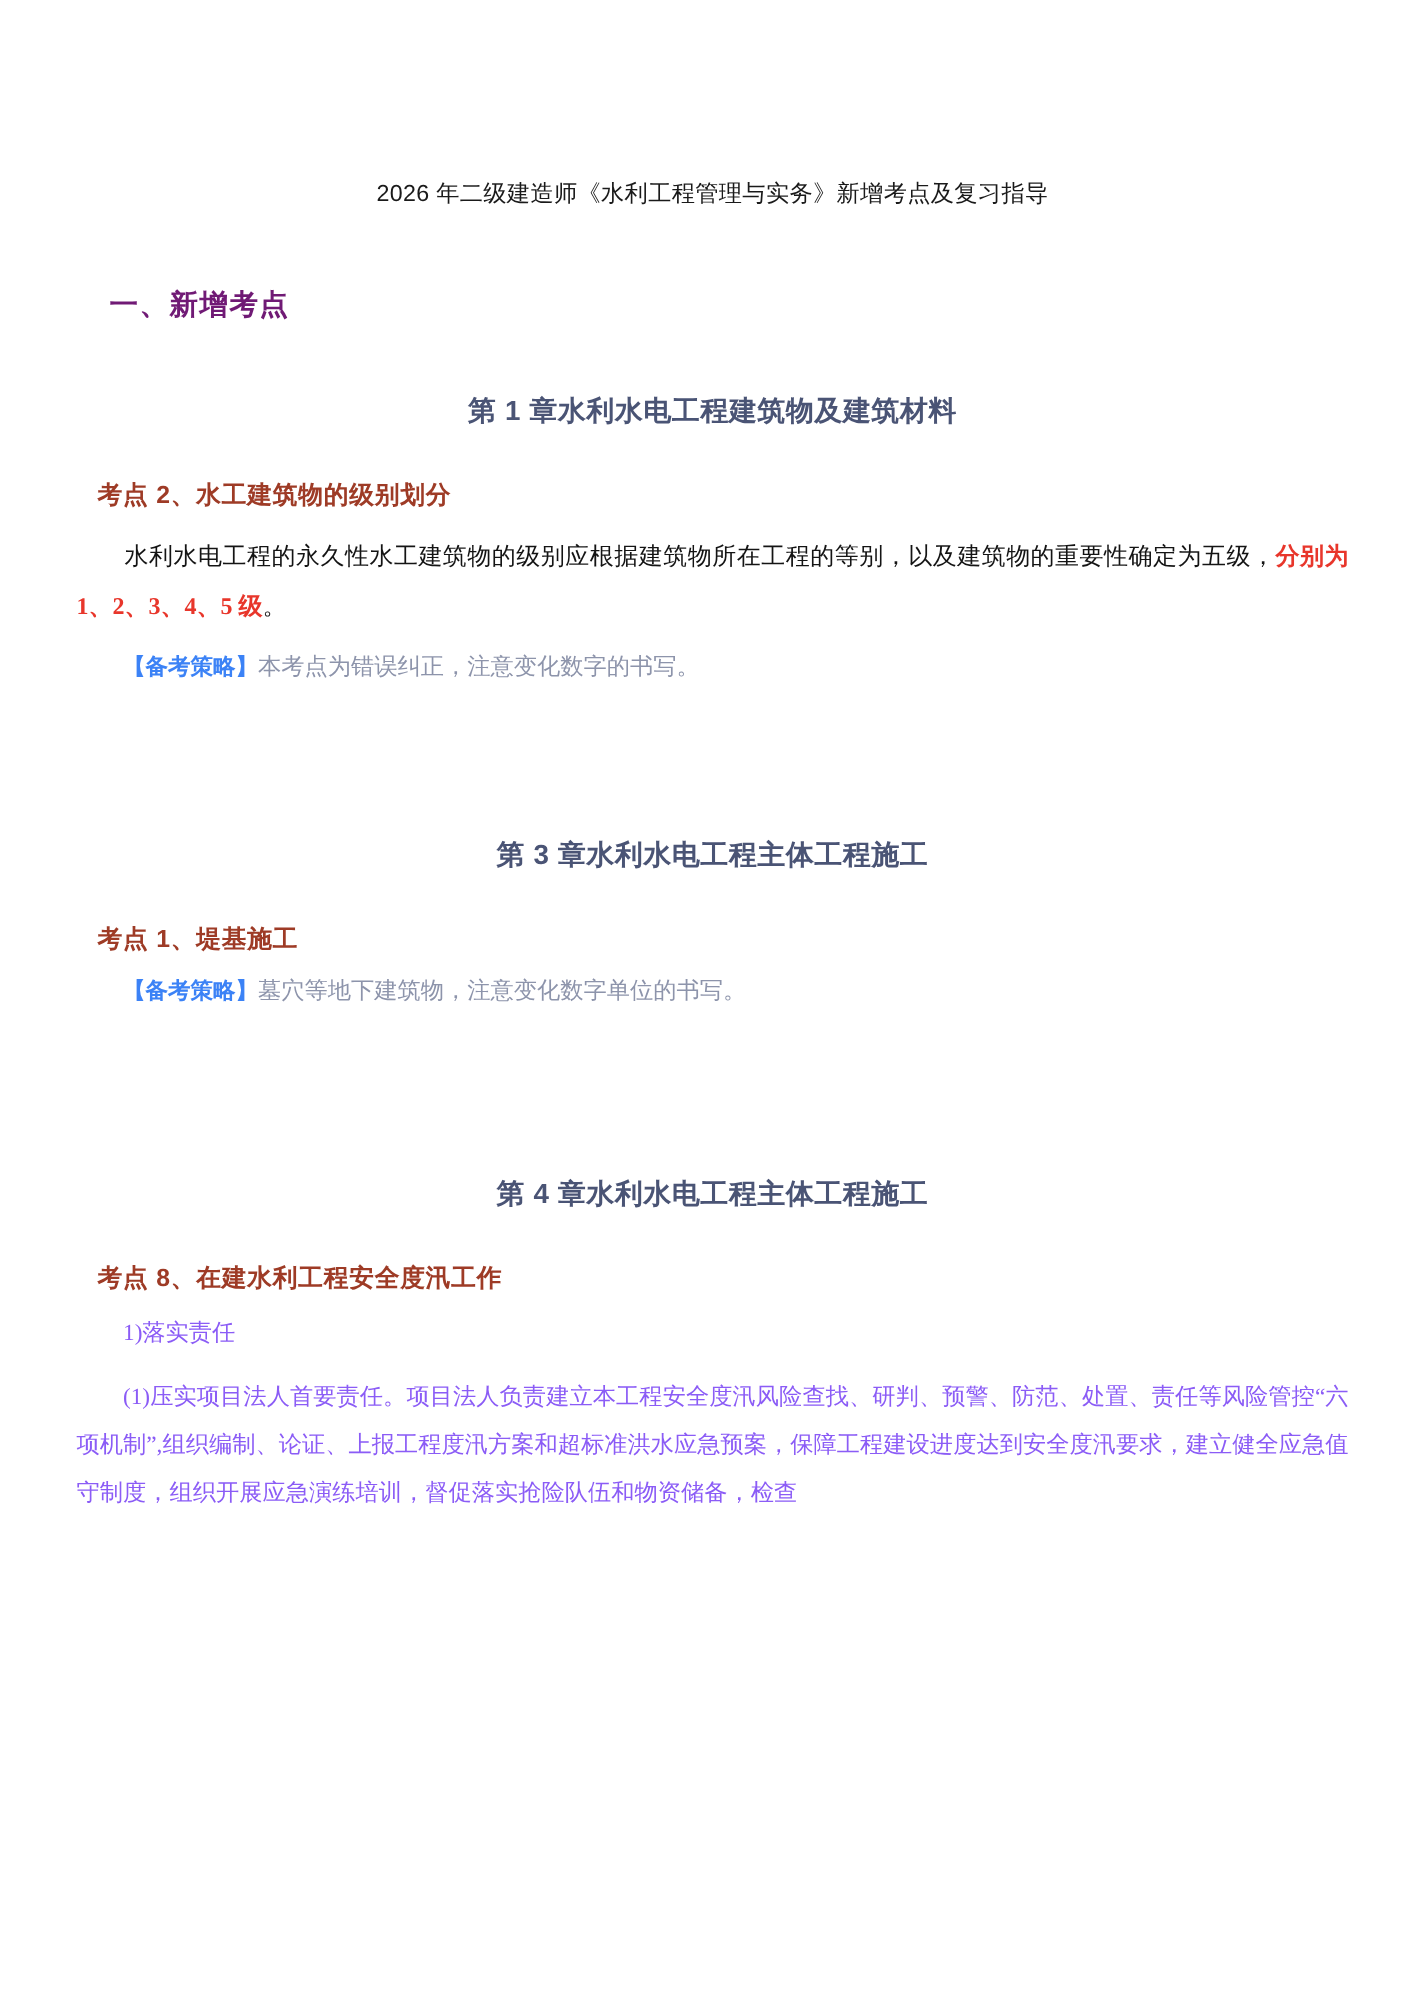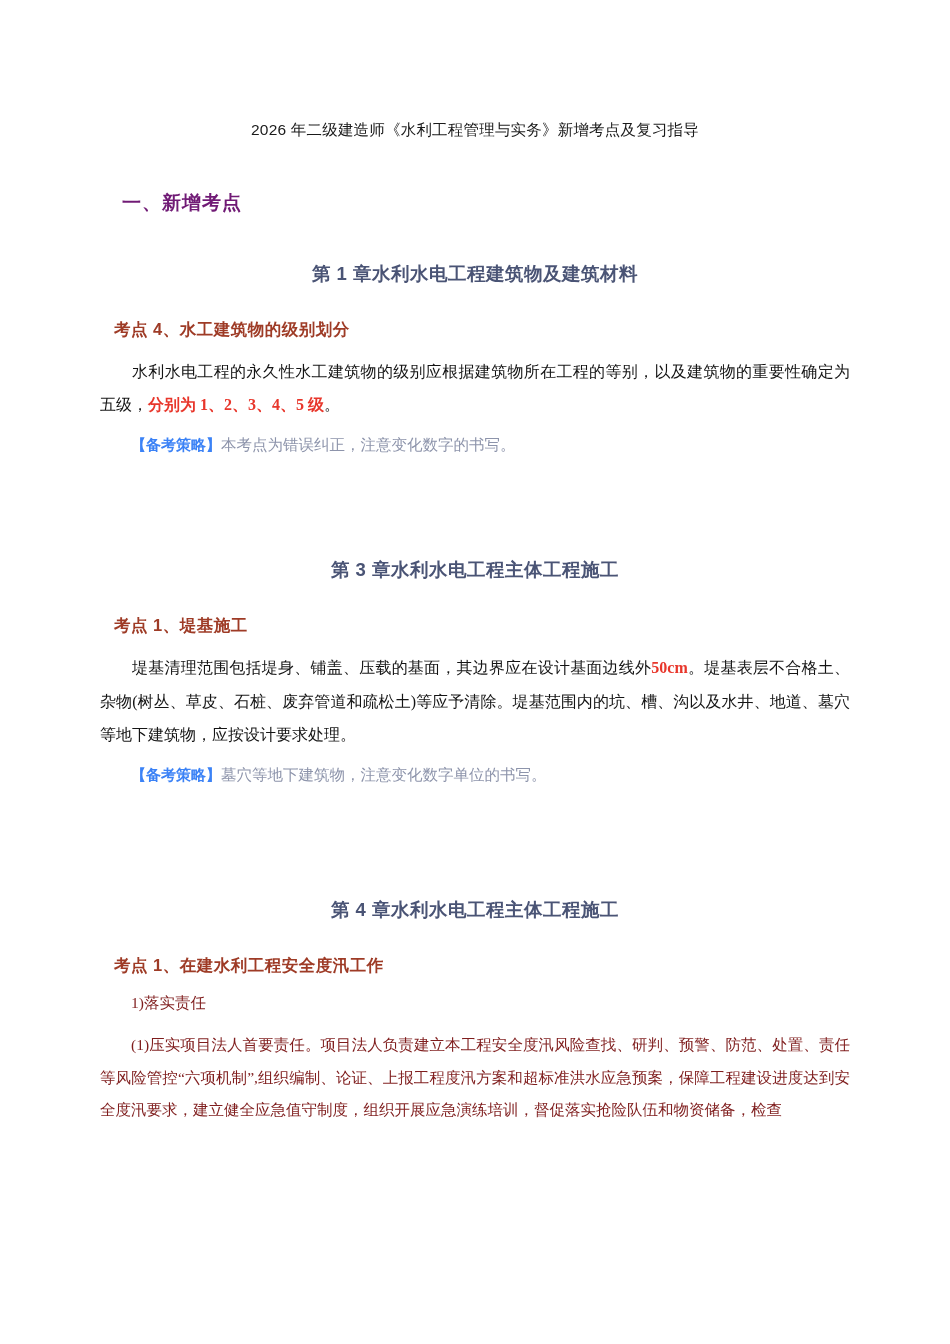--- a/index.html
+++ b/index.html
@@ -11,21 +11,21 @@
     font-family: "Liberation Serif", "DejaVu Serif", serif;
     color: #000000;
   }
   .page {
     position: relative;
     width: 950px;
     height: 1344px;
     background: #ffffff;
     overflow: hidden;
     box-sizing: border-box;
-    padding: 0 100px;
+    padding: 0 51px;
   }
   .spacer-top { height: 118px; }
 
   .doc-title {
     text-align: center;
     font-family: "Liberation Sans", "DejaVu Sans", sans-serif;
     font-size: 15.5px;
     font-weight: 400;
     color: #1a1a1a;
     letter-spacing: 0.2px;
@@ -94,60 +94,59 @@
     font-size: 15px;
   }
 
   .gap-lg { height: 52px; }
   .gap-xl { height: 62px; }
 
   p.sub-item {
     font-family: "Liberation Serif", "DejaVu Serif", serif;
     font-size: 15.5px;
     line-height: 2.08;
-    color: #7f1d1d;
+    color: #8b5cf6;
     margin: 10px 0 0 0;
     text-indent: 2em;
     text-align: justify;
     text-justify: inter-ideograph;
   }
 </style>
 </head>
 <body>
 
 <div class="page">
 
   <div class="spacer-top"></div>
 
   <div class="doc-title">2026 年二级建造师《水利工程管理与实务》新增考点及复习指导</div>
 
   <div class="section-heading">一、新增考点</div>
 
   <div class="chapter-heading">第 1 章水利水电工程建筑物及建筑材料</div>
 
-  <div class="point-heading">考点 4、水工建筑物的级别划分</div>
+  <div class="point-heading">考点 2、水工建筑物的级别划分</div>
 
   <p class="body-text"><span>水利水电工程的永久性水工建筑物的级别应根据建筑物所在工程的等别，以及建筑物的重要性确定为五级，</span><span class="hl-red">分别为 1、2、3、4、5 级</span><span>。</span></p>
 
   <p class="strategy-text"><span class="strategy-label">【备考策略】</span><span>本考点为错误纠正，注意变化数字的书写。</span></p>
 
   <div class="gap-lg"></div>
 
   <div class="chapter-heading">第 3 章水利水电工程主体工程施工</div>
 
   <div class="point-heading">考点 1、堤基施工</div>
 
-  <p class="body-text"><span>堤基清理范围包括堤身、铺盖、压载的基面，其边界应在设计基面边线外</span><span class="hl-red">50cm</span><span>。堤基表层不合格土、杂物(树丛、草皮、石桩、废弃管道和疏松土)等应予清除。堤基范围内的坑、槽、沟以及水井、地道、墓穴等地下建筑物，应按设计要求处理。</span></p>
 
   <p class="strategy-text"><span class="strategy-label">【备考策略】</span><span>墓穴等地下建筑物，注意变化数字单位的书写。</span></p>
 
   <div class="gap-xl"></div>
 
   <div class="chapter-heading">第 4 章水利水电工程主体工程施工</div>
 
-  <div class="point-heading">考点 1、在建水利工程安全度汛工作</div>
+  <div class="point-heading">考点 8、在建水利工程安全度汛工作</div>
 
 
   <p class="sub-item">1)落实责任</p>
 
   <p class="sub-item">(1)压实项目法人首要责任。项目法人负责建立本工程安全度汛风险查找、研判、预警、防范、处置、责任等风险管控“六项机制”,组织编制、论证、上报工程度汛方案和超标准洪水应急预案，保障工程建设进度达到安全度汛要求，建立健全应急值守制度，组织开展应急演练培训，督促落实抢险队伍和物资储备，检查</p>
 
 </div>
 
 </body></html>

